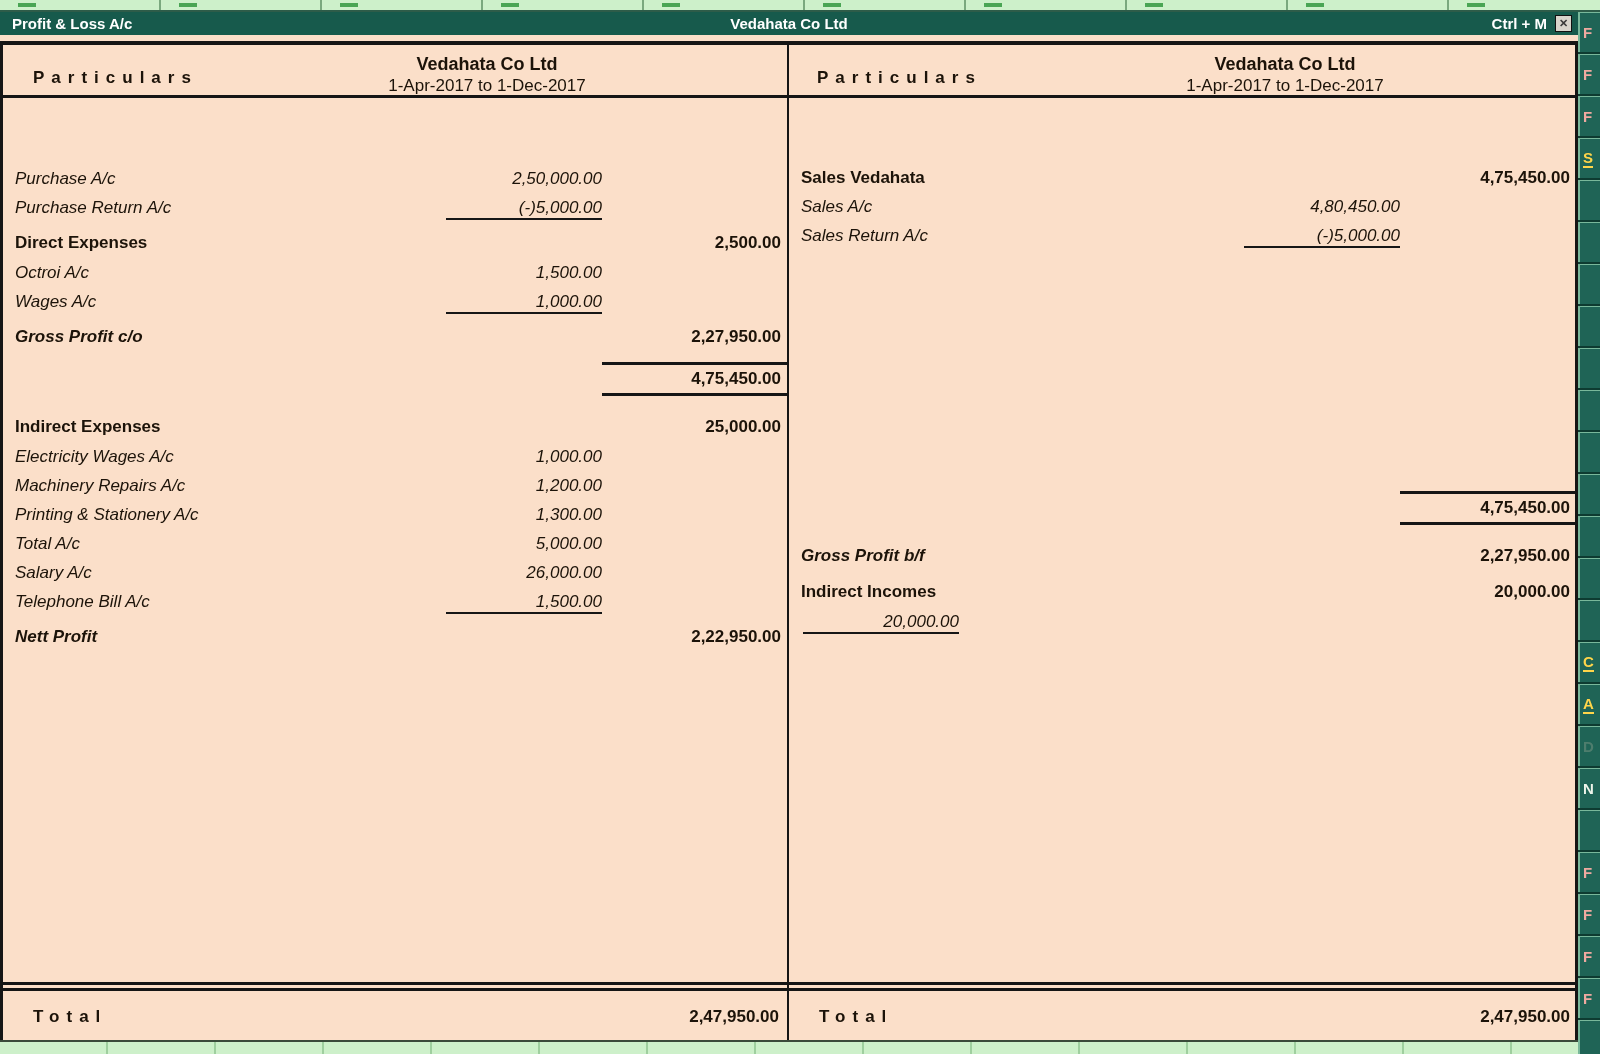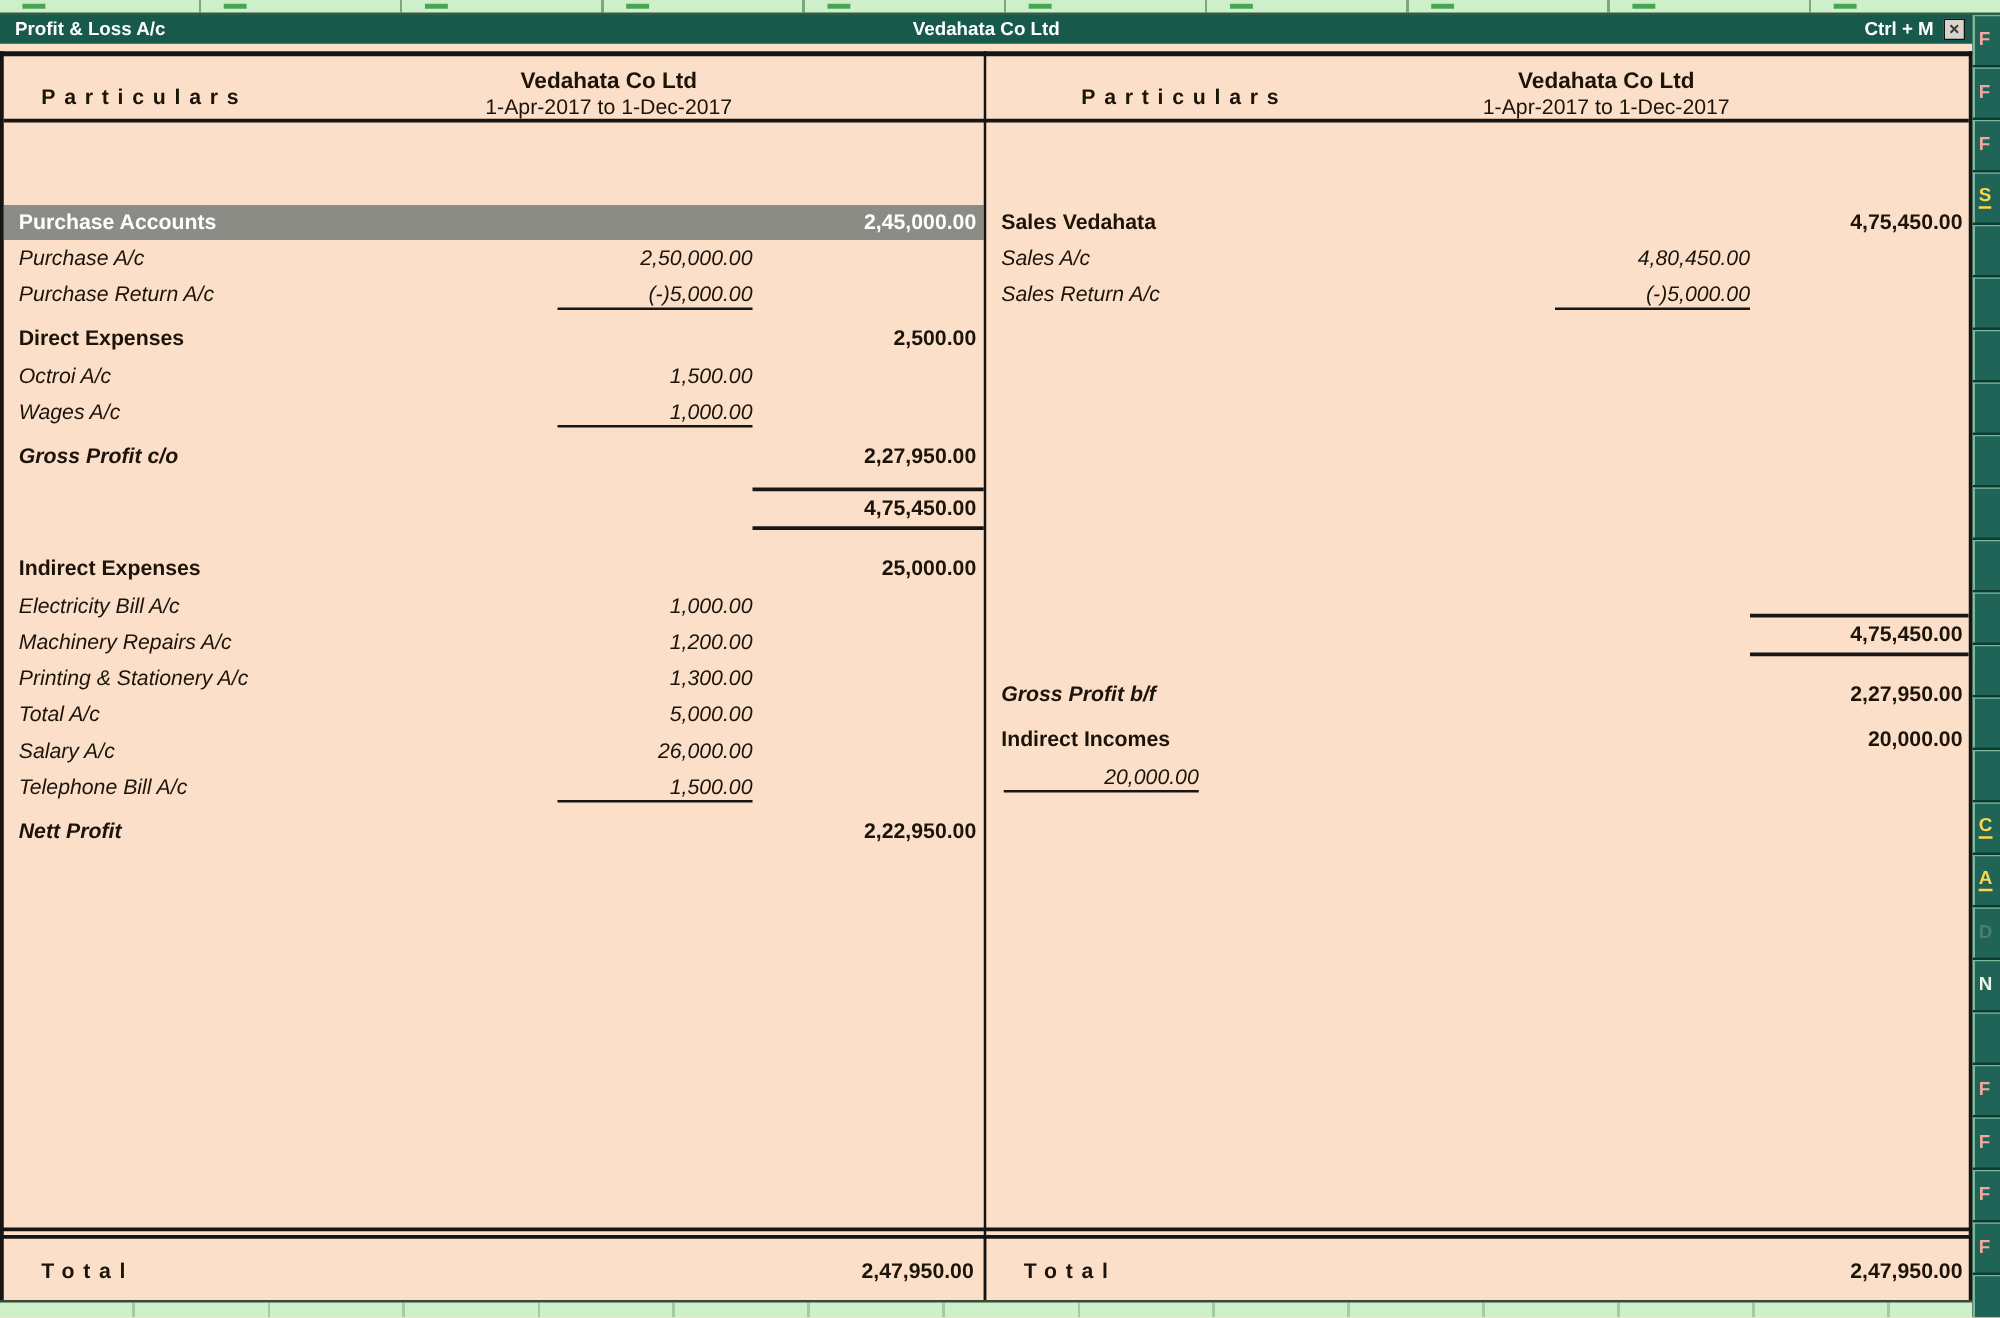--- a/index.html
+++ b/index.html
@@ -35,21 +35,21 @@
     align-items:center; justify-content:center; cursor:pointer;
   }
   
   .report { position:absolute; top:35px; left:0; width:1578px; height:1005px; }
   .topline  { position:absolute; top:6px;  left:0; right:0; height:4px; background:#151515; }
   .leftline { position:absolute; top:6px;  bottom:0; left:0; width:3px; background:#151515; }
   .rightline{ position:absolute; top:6px;  bottom:0; right:0; width:3px; background:#151515; }
   .divider  { position:absolute; top:6px;  bottom:0; left:787px; width:2px; background:#151515; }
   .header-row {
     position:absolute; top:10px; left:3px; right:3px; height:53px;
-    border-bottom:3px solid #151515; display:flex;gap:48px;
+    border-bottom:3px solid #151515; display:flex;
   }
   .ph { display:flex; }
   .ph-l { width:784px; }
   .ph-r { flex:1; }
   .ph-label {
     flex:1; align-self:flex-end; padding:0 0 7px 30px;
     font-weight:bold; font-size:17px; letter-spacing:7px; white-space:nowrap;
   }
   .ph-center { width:230px; text-align:center; padding-top:9px; line-height:21px; white-space:nowrap; }
   .ph-company { font-weight:bold; font-size:18px; }
@@ -150,25 +150,20 @@
           <div class="ph-company">Vedahata Co Ltd</div>
           <div class="ph-period">1-Apr-2017 to 1-Dec-2017</div>
         </div>
         <div class="ph-spacer"></div>
       </div>
     </div>
 
     <div class="cols">
       <div class="pane pane-l" id="pane-left">
           <div class="spacer" style="height: 63px;"></div>
-          <div class="row group sel tight">
-            <span class="nm">Purchase Accounts</span>
-            <span class="in"></span>
-            <span class="out">2,45,000.00</span>
-          </div>
           <div class="row sub">
             <span class="nm">Purchase A/c</span>
             <span class="in">2,50,000.00</span>
             <span class="out"></span>
           </div>
           <div class="row sub">
             <span class="nm">Purchase Return A/c</span>
             <span class="in ul">(-)5,000.00</span>
             <span class="out"></span>
           </div>
@@ -196,21 +191,21 @@
             <span class="nm"></span>
             <span class="in"></span>
             <span class="out">4,75,450.00</span>
           </div>
           <div class="row group gap">
             <span class="nm">Indirect Expenses</span>
             <span class="in"></span>
             <span class="out">25,000.00</span>
           </div>
           <div class="row sub">
-            <span class="nm">Electricity Bill A/c</span>
+            <span class="nm">Electricity Wages A/c</span>
             <span class="in">1,000.00</span>
             <span class="out"></span>
           </div>
           <div class="row sub">
             <span class="nm">Machinery Repairs A/c</span>
             <span class="in">1,200.00</span>
             <span class="out"></span>
           </div>
           <div class="row sub">
             <span class="nm">Printing &amp; Stationery A/c</span>

